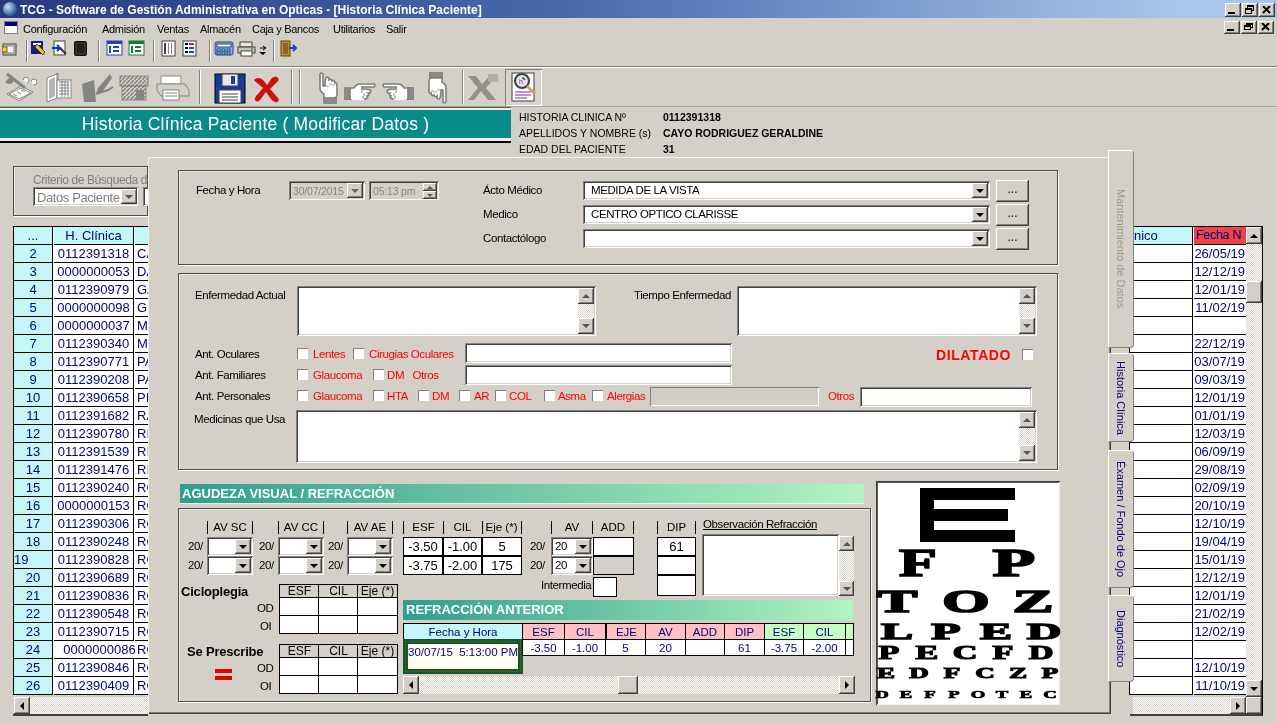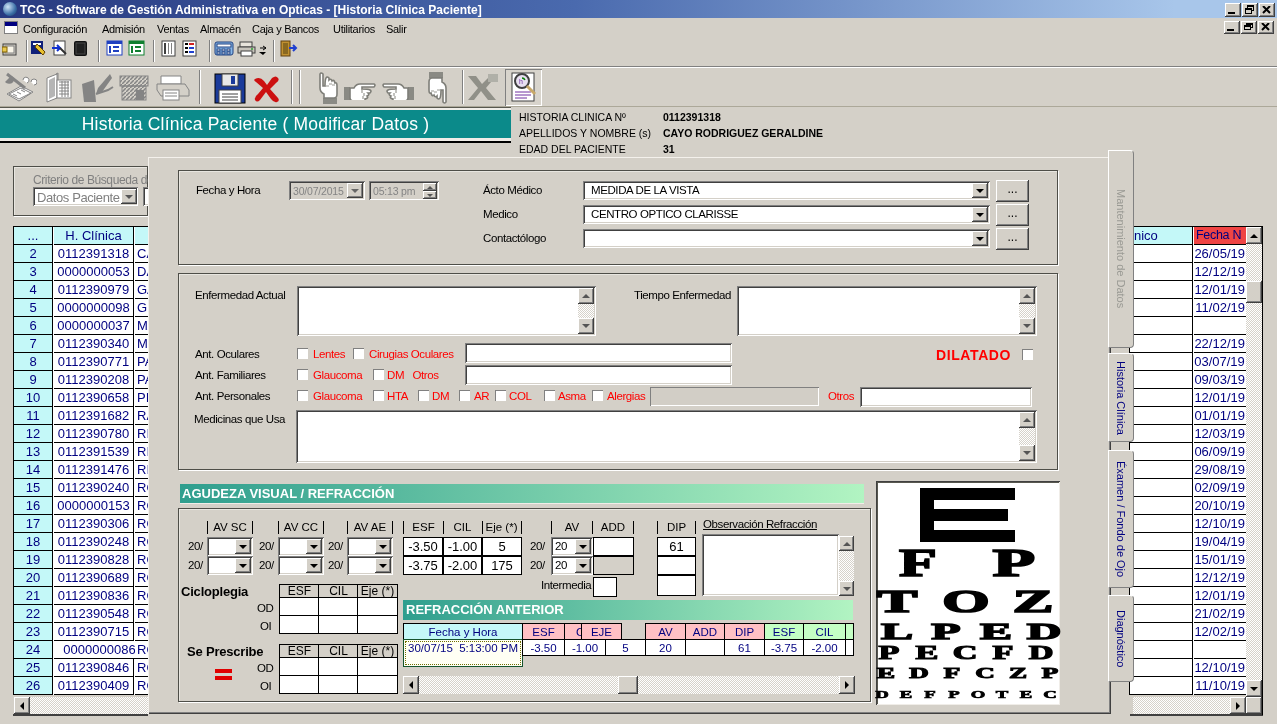--- a/index.html
+++ b/index.html
@@ -341,21 +341,21 @@
 <div style="position:absolute;left:121px;top:252px;width:13px;height:18px;background:#fff;border-bottom:1px solid #000;padding-left:2px;line-height:17px;">RO</div>
 <div style="position:absolute;left:0;top:270px;width:39px;height:18px;background:#c4f8f8;border-right:1px solid #000;border-bottom:1px solid #000;text-align:center;line-height:17px;">16</div>
 <div style="position:absolute;left:40px;top:270px;width:80px;height:18px;background:#fff;border-right:1px solid #000;border-bottom:1px solid #000;text-align:center;line-height:17px;">0000000153</div>
 <div style="position:absolute;left:121px;top:270px;width:13px;height:18px;background:#fff;border-bottom:1px solid #000;padding-left:2px;line-height:17px;">RO</div>
 <div style="position:absolute;left:0;top:288px;width:39px;height:18px;background:#c4f8f8;border-right:1px solid #000;border-bottom:1px solid #000;text-align:center;line-height:17px;">17</div>
 <div style="position:absolute;left:40px;top:288px;width:80px;height:18px;background:#fff;border-right:1px solid #000;border-bottom:1px solid #000;text-align:center;line-height:17px;">0112390306</div>
 <div style="position:absolute;left:121px;top:288px;width:13px;height:18px;background:#fff;border-bottom:1px solid #000;padding-left:2px;line-height:17px;">RO</div>
 <div style="position:absolute;left:0;top:306px;width:39px;height:18px;background:#c4f8f8;border-right:1px solid #000;border-bottom:1px solid #000;text-align:center;line-height:17px;">18</div>
 <div style="position:absolute;left:40px;top:306px;width:80px;height:18px;background:#fff;border-right:1px solid #000;border-bottom:1px solid #000;text-align:center;line-height:17px;">0112390248</div>
 <div style="position:absolute;left:121px;top:306px;width:13px;height:18px;background:#fff;border-bottom:1px solid #000;padding-left:2px;line-height:17px;">RO</div>
-<div style="position:absolute;left:0;top:324px;width:39px;height:18px;background:#c4f8f8;border-right:1px solid #000;border-bottom:1px solid #000;text-align:center;line-height:17px;">19</div>
+<div style="position:absolute;left:0;top:324px;width:39px;height:18px;background:#c4f8f8;border-right:1px solid #000;border-bottom:1px solid #000;line-height:17px;">19</div>
 <div style="position:absolute;left:40px;top:324px;width:80px;height:18px;background:#fff;border-right:1px solid #000;border-bottom:1px solid #000;text-align:center;line-height:17px;">0112390828</div>
 <div style="position:absolute;left:121px;top:324px;width:13px;height:18px;background:#fff;border-bottom:1px solid #000;padding-left:2px;line-height:17px;">RO</div>
 <div style="position:absolute;left:0;top:342px;width:39px;height:18px;background:#c4f8f8;border-right:1px solid #000;border-bottom:1px solid #000;text-align:center;line-height:17px;">20</div>
 <div style="position:absolute;left:40px;top:342px;width:80px;height:18px;background:#fff;border-right:1px solid #000;border-bottom:1px solid #000;text-align:center;line-height:17px;">0112390689</div>
 <div style="position:absolute;left:121px;top:342px;width:13px;height:18px;background:#fff;border-bottom:1px solid #000;padding-left:2px;line-height:17px;">RO</div>
 <div style="position:absolute;left:0;top:360px;width:39px;height:18px;background:#c4f8f8;border-right:1px solid #000;border-bottom:1px solid #000;text-align:center;line-height:17px;">21</div>
 <div style="position:absolute;left:40px;top:360px;width:80px;height:18px;background:#fff;border-right:1px solid #000;border-bottom:1px solid #000;text-align:center;line-height:17px;">0112390836</div>
 <div style="position:absolute;left:121px;top:360px;width:13px;height:18px;background:#fff;border-bottom:1px solid #000;padding-left:2px;line-height:17px;">RO</div>
 <div style="position:absolute;left:0;top:378px;width:39px;height:18px;background:#c4f8f8;border-right:1px solid #000;border-bottom:1px solid #000;text-align:center;line-height:17px;">22</div>
 <div style="position:absolute;left:40px;top:378px;width:80px;height:18px;background:#fff;border-right:1px solid #000;border-bottom:1px solid #000;text-align:center;line-height:17px;">0112390548</div>
@@ -653,26 +653,26 @@
 <div class="ab" style="left:319px;top:644px;width:41px;height:14px;background:#d4d0c8;border:1px solid #000;margin-left:-1px;text-align:center;line-height:13px;font-size:12px;">CIL</div>
 <div class="ab" style="left:359px;top:644px;width:41px;height:14px;background:#d4d0c8;border:1px solid #000;margin-left:-2px;text-align:center;line-height:13px;font-size:12px;">Eje (*)</div>
 <div class="ab" style="left:279px;top:657px;width:41px;height:19px;background:#fff;border:1px solid #000;margin-left:-0px;"></div>
 <div class="ab" style="left:319px;top:657px;width:41px;height:19px;background:#fff;border:1px solid #000;margin-left:-1px;"></div>
 <div class="ab" style="left:359px;top:657px;width:41px;height:19px;background:#fff;border:1px solid #000;margin-left:-2px;"></div>
 <div class="ab" style="left:279px;top:675px;width:41px;height:19px;background:#fff;border:1px solid #000;margin-left:-0px;"></div>
 <div class="ab" style="left:319px;top:675px;width:41px;height:19px;background:#fff;border:1px solid #000;margin-left:-1px;"></div>
 <div class="ab" style="left:359px;top:675px;width:41px;height:19px;background:#fff;border:1px solid #000;margin-left:-2px;"></div>
 <div class="ab" style="left:403px;top:600px;width:450px;height:20px;background:linear-gradient(to right,#2f9e8e,#b2f4c2);color:#fff;font-weight:bold;font-size:13px;line-height:20px;padding-left:3px;">REFRACCIÓN ANTERIOR</div>
 <div class="ab" style="left:403px;top:623px;width:120px;height:17px;background:#c4f8f8;border:1px solid #000;text-align:center;line-height:16px;color:#000080;font-size:11.5px;white-space:nowrap;">Fecha y Hora</div>
-<div class="ab" style="left:403px;top:639px;width:120px;height:28px;background:#fffff4;border:1px solid #14532d;outline:1px dotted #707000;outline-offset:-3px;text-align:center;line-height:16px;color:#000080;font-size:11.5px;white-space:nowrap;">30/07/15&nbsp;&nbsp;5:13:00 PM</div>
+<div class="ab" style="left:403px;top:639px;width:120px;height:35px;background:#fffff4;border:5px solid #14532d;outline:1px dotted #707000;outline-offset:-3px;text-align:center;line-height:16px;color:#000080;font-size:11.5px;white-space:nowrap;">30/07/15&nbsp;&nbsp;5:13:00 PM</div>
 <div class="ab" style="left:522px;top:623px;width:43px;height:17px;background:#ffc0c4;border:1px solid #000;text-align:center;line-height:16px;color:#000080;font-size:11.5px;white-space:nowrap;">ESF</div>
 <div class="ab" style="left:522px;top:639px;width:43px;height:17px;background:#fff;border:1px solid #000;text-align:center;line-height:16px;color:#000080;font-size:11.5px;white-space:nowrap;">-3.50</div>
 <div class="ab" style="left:564px;top:623px;width:42px;height:17px;background:#ffc0c4;border:1px solid #000;text-align:center;line-height:16px;color:#000080;font-size:11.5px;white-space:nowrap;">CIL</div>
 <div class="ab" style="left:564px;top:639px;width:42px;height:17px;background:#fff;border:1px solid #000;text-align:center;line-height:16px;color:#000080;font-size:11.5px;white-space:nowrap;">-1.00</div>
-<div class="ab" style="left:581px;top:623px;width:41px;height:17px;background:#ffc0c4;border:1px solid #000;text-align:center;line-height:16px;color:#000080;font-size:11.5px;white-space:nowrap;">EJE</div>
+<div class="ab" style="left:606px;top:623px;width:41px;height:17px;background:#ffc0c4;border:1px solid #000;text-align:center;line-height:16px;color:#000080;font-size:11.5px;white-space:nowrap;">EJE</div>
 <div class="ab" style="left:605px;top:639px;width:41px;height:17px;background:#fff;border:1px solid #000;text-align:center;line-height:16px;color:#000080;font-size:11.5px;white-space:nowrap;">5</div>
 <div class="ab" style="left:645px;top:623px;width:41px;height:17px;background:#ffc0c4;border:1px solid #000;text-align:center;line-height:16px;color:#000080;font-size:11.5px;white-space:nowrap;">AV</div>
 <div class="ab" style="left:645px;top:639px;width:41px;height:17px;background:#fff;border:1px solid #000;text-align:center;line-height:16px;color:#000080;font-size:11.5px;white-space:nowrap;">20</div>
 <div class="ab" style="left:685px;top:623px;width:40px;height:17px;background:#ffc0c4;border:1px solid #000;text-align:center;line-height:16px;color:#000080;font-size:11.5px;white-space:nowrap;">ADD</div>
 <div class="ab" style="left:685px;top:639px;width:40px;height:17px;background:#fff;border:1px solid #000;text-align:center;line-height:16px;color:#000080;font-size:11.5px;white-space:nowrap;"></div>
 <div class="ab" style="left:724px;top:623px;width:41px;height:17px;background:#ffc0c4;border:1px solid #000;text-align:center;line-height:16px;color:#000080;font-size:11.5px;white-space:nowrap;">DIP</div>
 <div class="ab" style="left:724px;top:639px;width:41px;height:17px;background:#fff;border:1px solid #000;text-align:center;line-height:16px;color:#000080;font-size:11.5px;white-space:nowrap;">61</div>
 <div class="ab" style="left:764px;top:623px;width:40px;height:17px;background:#c4ffc4;border:1px solid #000;text-align:center;line-height:16px;color:#000080;font-size:11.5px;white-space:nowrap;">ESF</div>
 <div class="ab" style="left:764px;top:639px;width:40px;height:17px;background:#fff;border:1px solid #000;text-align:center;line-height:16px;color:#000080;font-size:11.5px;white-space:nowrap;">-3.75</div>
 <div class="ab" style="left:803px;top:623px;width:43px;height:17px;background:#c4ffc4;border:1px solid #000;text-align:center;line-height:16px;color:#000080;font-size:11.5px;white-space:nowrap;">CIL</div>

